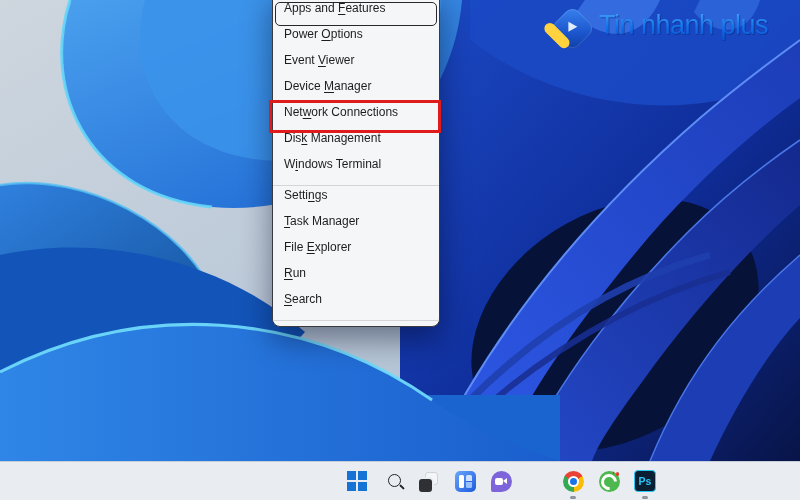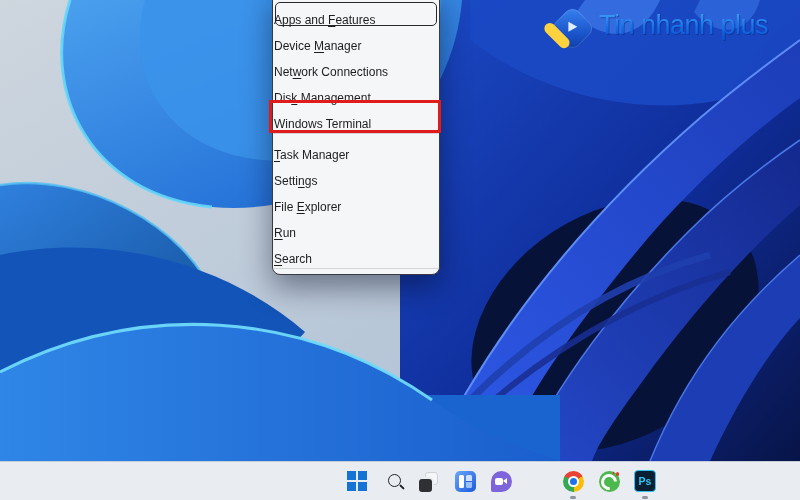--- a/index.html
+++ b/index.html
@@ -22,21 +22,21 @@
              transform:rotate(-45deg); opacity:.95; }
   .wm-text { font-size:27px; font-weight:400; letter-spacing:-0.5px;
              background:linear-gradient(180deg,#49a4fa 0%,#1272ea 55%,#0a4fd0 100%);
              -webkit-background-clip:text; background-clip:text; color:transparent;
              filter:drop-shadow(1px 1px 0 rgba(6,36,110,.45)); }
 
   
   .winx { position:absolute; left:272px; top:-10px; width:168px; padding:10px 0 3px;
           background:#f5f6f8; border:1px solid #3a3b40; border-radius:8px;
           box-shadow:0 12px 30px rgba(2,6,30,.45); z-index:10; }
-  .menu-item { position:relative; height:26px; display:flex; align-items:flex-end; padding:0 12px 0 1px;
+  .menu-item { position:relative; height:26px; display:flex; align-items:flex-start; padding:0 12px 0 11px;
                font-size:12px; color:#1d1d1f; cursor:default; white-space:nowrap; }
   .menu-item u { text-decoration-thickness:1px; text-underline-offset:2px; }
   .menu-item.focused::after { content:''; position:absolute; inset:1px 2px; border:1.6px solid #26282c;
                border-radius:5px; pointer-events:none; }
   .menu-sep { height:1px; margin:2px 0; background:#d4d5d8; }
   .submenu-chevron { margin-left:auto; font-size:15px; line-height:1; color:#4a4a4e; font-weight:400; }
 
   .annotation { position:absolute; left:269px; top:100px; width:172px; height:33px;
                 border:3px solid #e01b1b; z-index:11; pointer-events:none; }
 
@@ -161,37 +161,43 @@
   <div class="watermark">
     <span class="wm-icon"></span>
     <span class="wm-text">Tin nhanh plus</span>
   </div>
 
   <div class="winx" id="winx-menu">
       <div class="menu-item focused">
         <span>Apps and <u>F</u>eatures</span>
       </div>
       <div class="menu-item">
+        <span>Power <u>O</u>ptions</span>
+      </div>
+      <div class="menu-item">
+        <span>Event <u>V</u>iewer</span>
+      </div>
+      <div class="menu-item">
         <span>Device <u>M</u>anager</span>
       </div>
       <div class="menu-item">
         <span>Net<u>w</u>ork Connections</span>
       </div>
       <div class="menu-item">
         <span>Dis<u>k</u> Management</span>
       </div>
       <div class="menu-item">
         <span>W<u>i</u>ndows Terminal</span>
       </div>
       <div class="menu-sep"></div>
       <div class="menu-item">
+        <span>Setti<u>n</u>gs</span>
+      </div>
+      <div class="menu-item">
         <span><u>T</u>ask Manager</span>
-      </div>
-      <div class="menu-item">
-        <span>Setti<u>n</u>gs</span>
       </div>
       <div class="menu-item">
         <span>File <u>E</u>xplorer</span>
       </div>
       <div class="menu-item">
         <span><u>R</u>un</span>
       </div>
       <div class="menu-item">
         <span><u>S</u>earch</span>
       </div>

